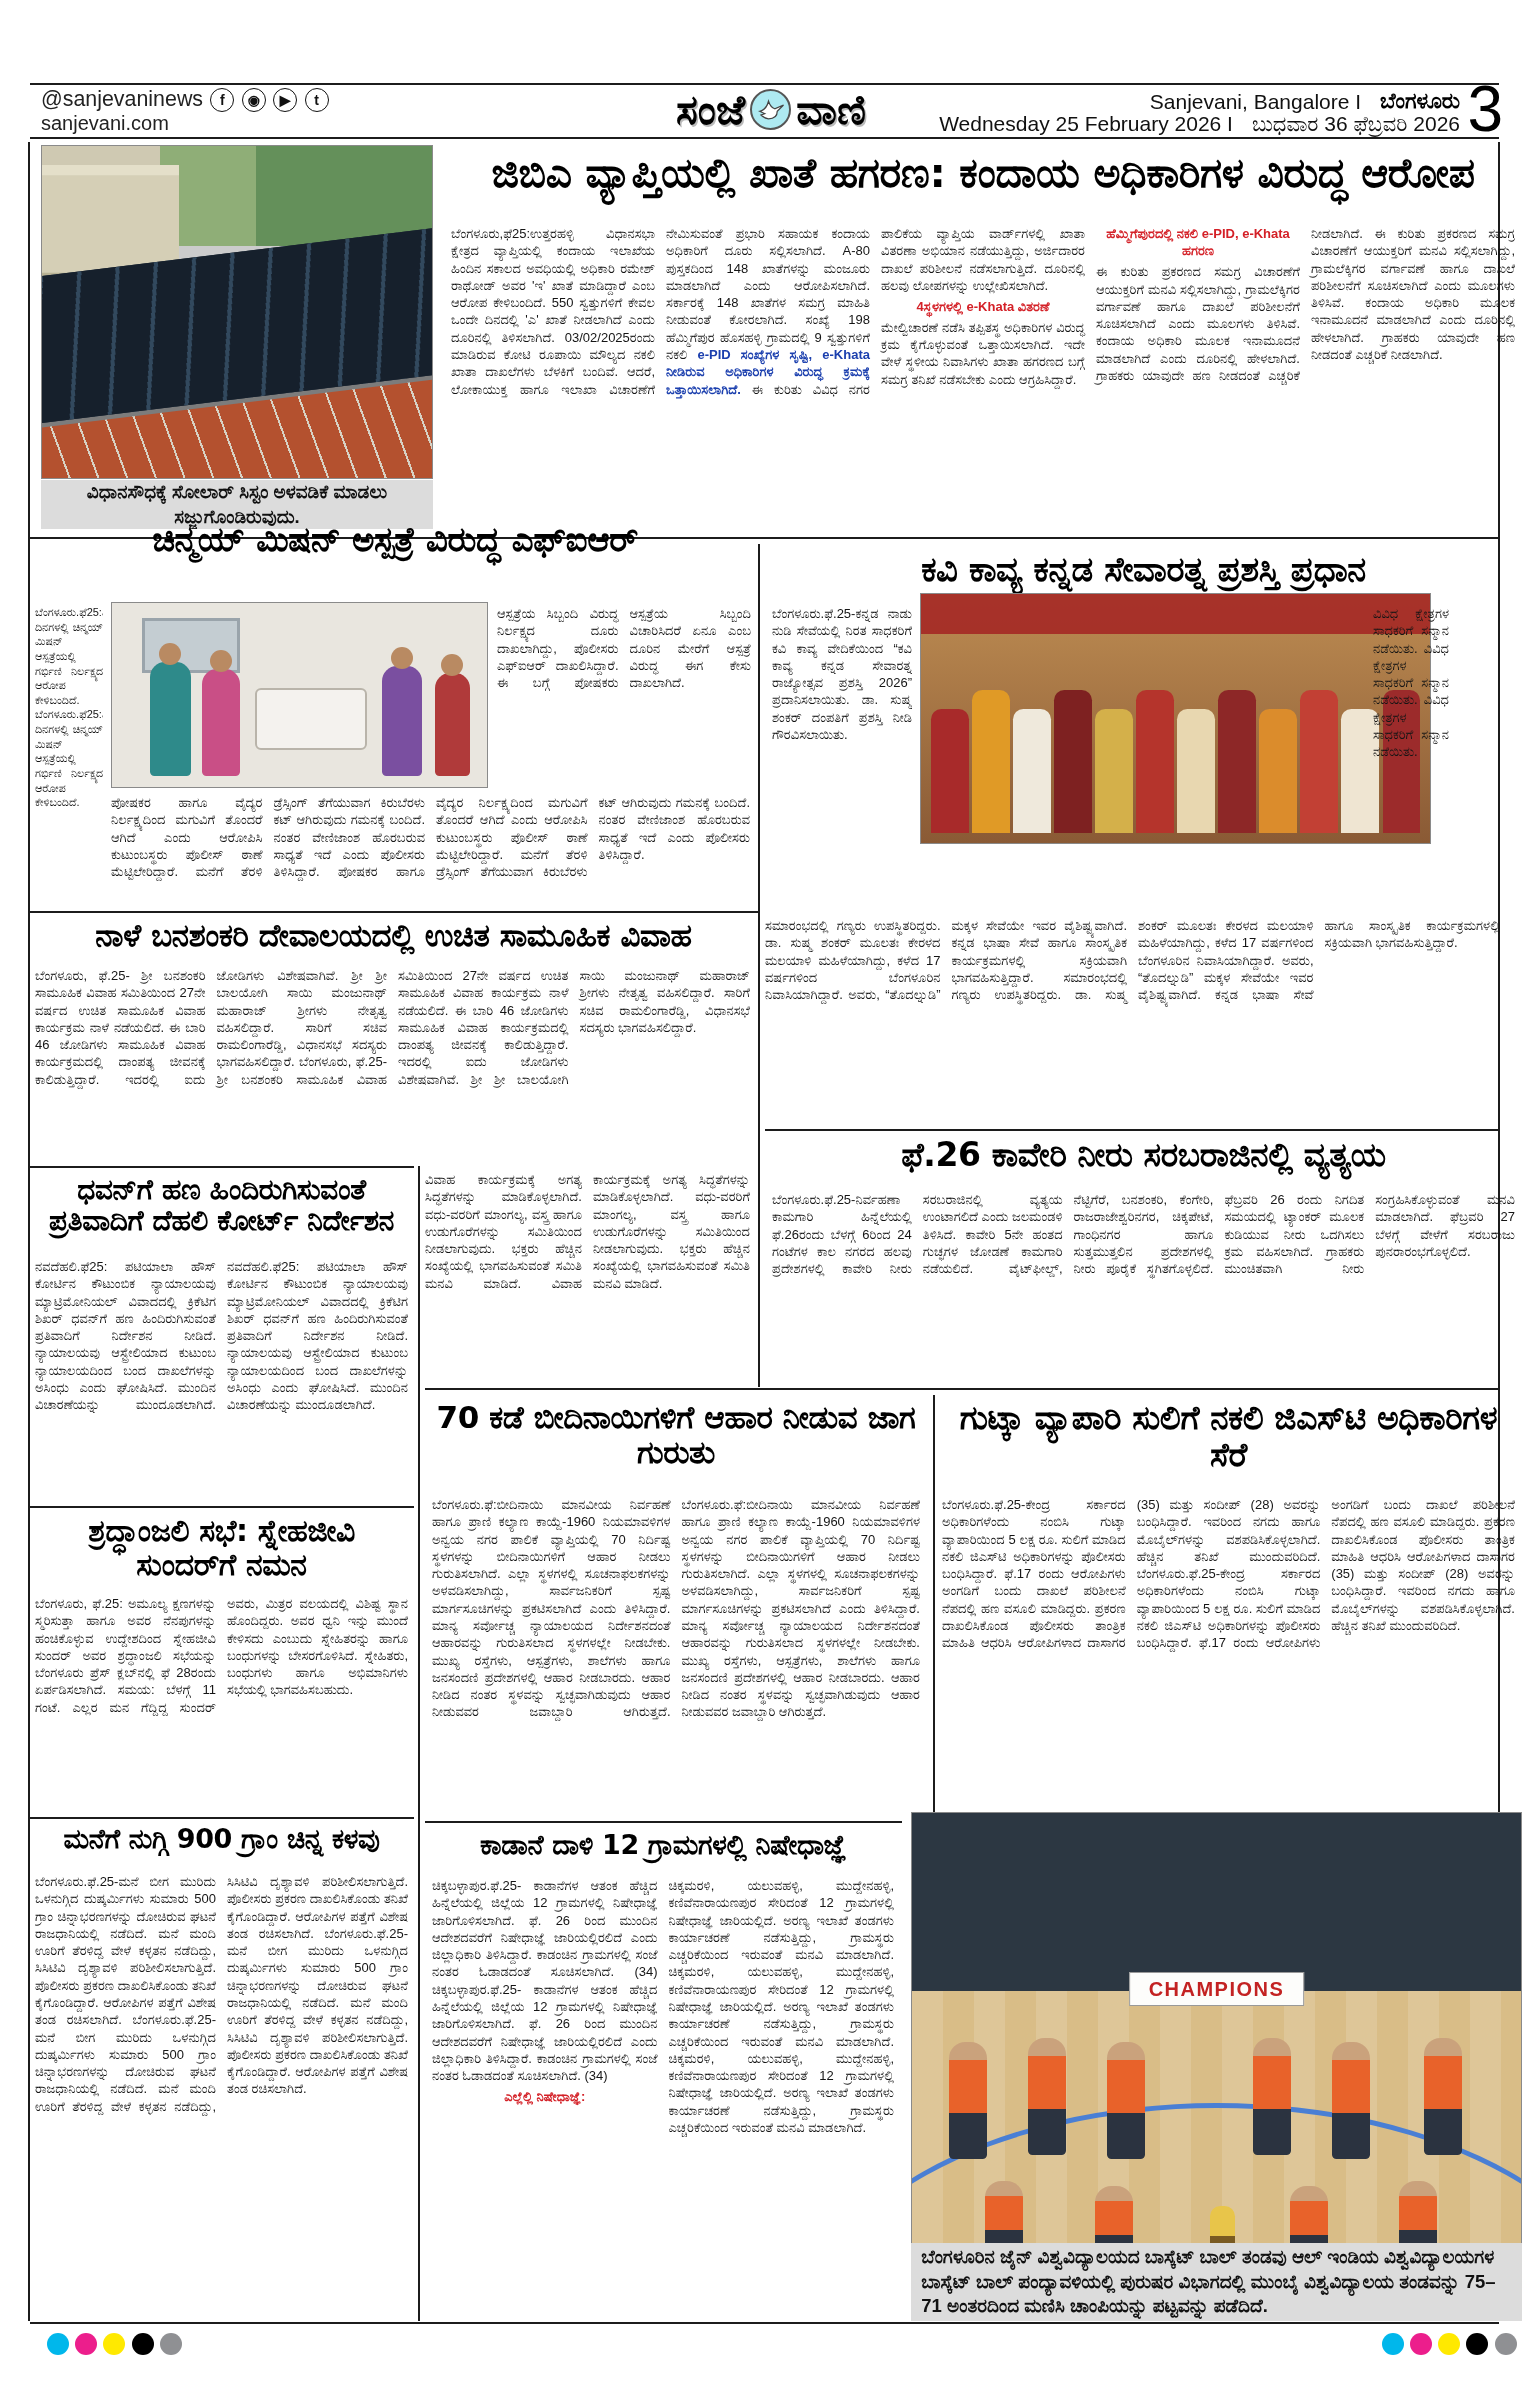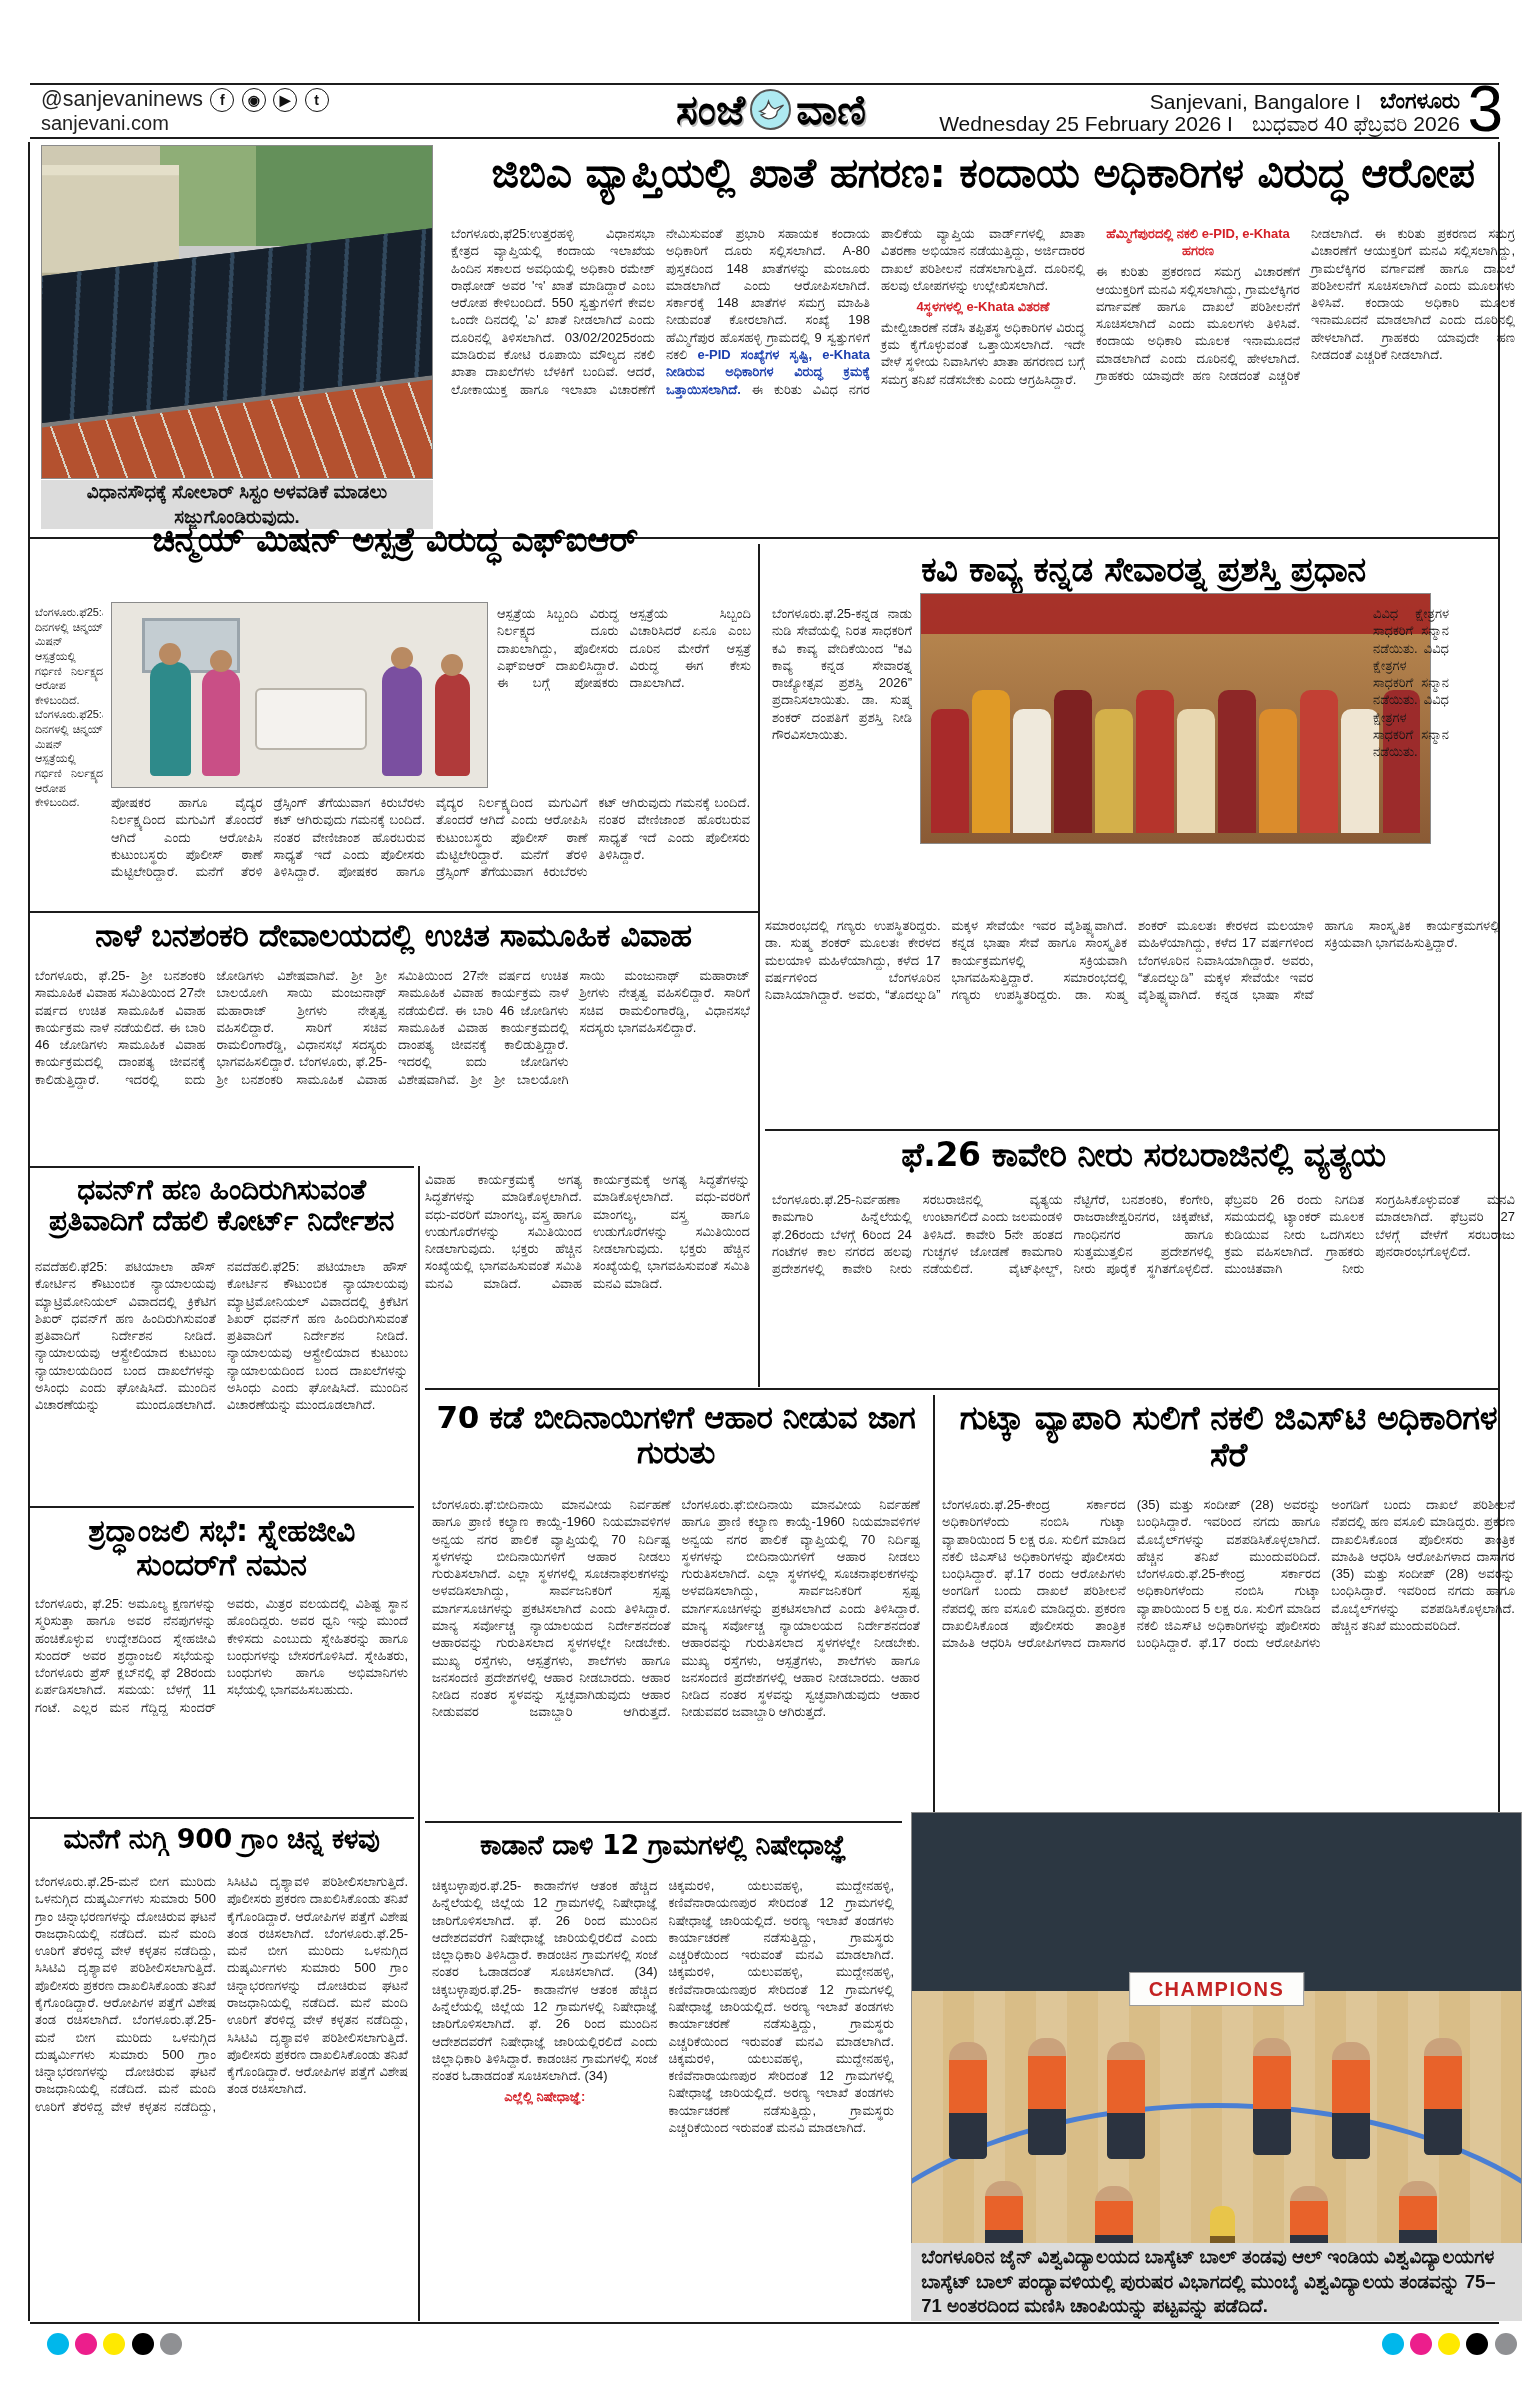--- a/index.html
+++ b/index.html
@@ -83,21 +83,21 @@
     </span>
     <span class="lt">ವಾಣಿ</span>
   </div>
 
   <div class="mhr" style="top:89px">
     <span class="en">Sanjevani, Bangalore  I</span>
     <span class="kn">ಬೆಂಗಳೂರು</span>
   </div>
   <div class="mhr" style="top:112px">
     <span class="en">Wednesday 25 February 2026  I</span>
-    <span class="en">ಬುಧವಾರ 40 ಫೆಬ್ರವರಿ 2026</span>
+    <span class="en">ಬುಧವಾರ 36 ಫೆಬ್ರವರಿ 2026</span>
   </div>
   <div class="pageno">3</div>
 
   <div class="rule" style="left:28px;top:142px;width:1.5px;height:2179px"></div>
   <div class="rule" style="left:1498px;top:142px;width:1.5px;height:2179px"></div>
 
   <div class="photo" style="left:41px;top:145px;width:392px;height:334px">
     <div class="ph-trees"></div>
     <div class="ph-bldg"></div>
     <div class="ph-ground"></div>

